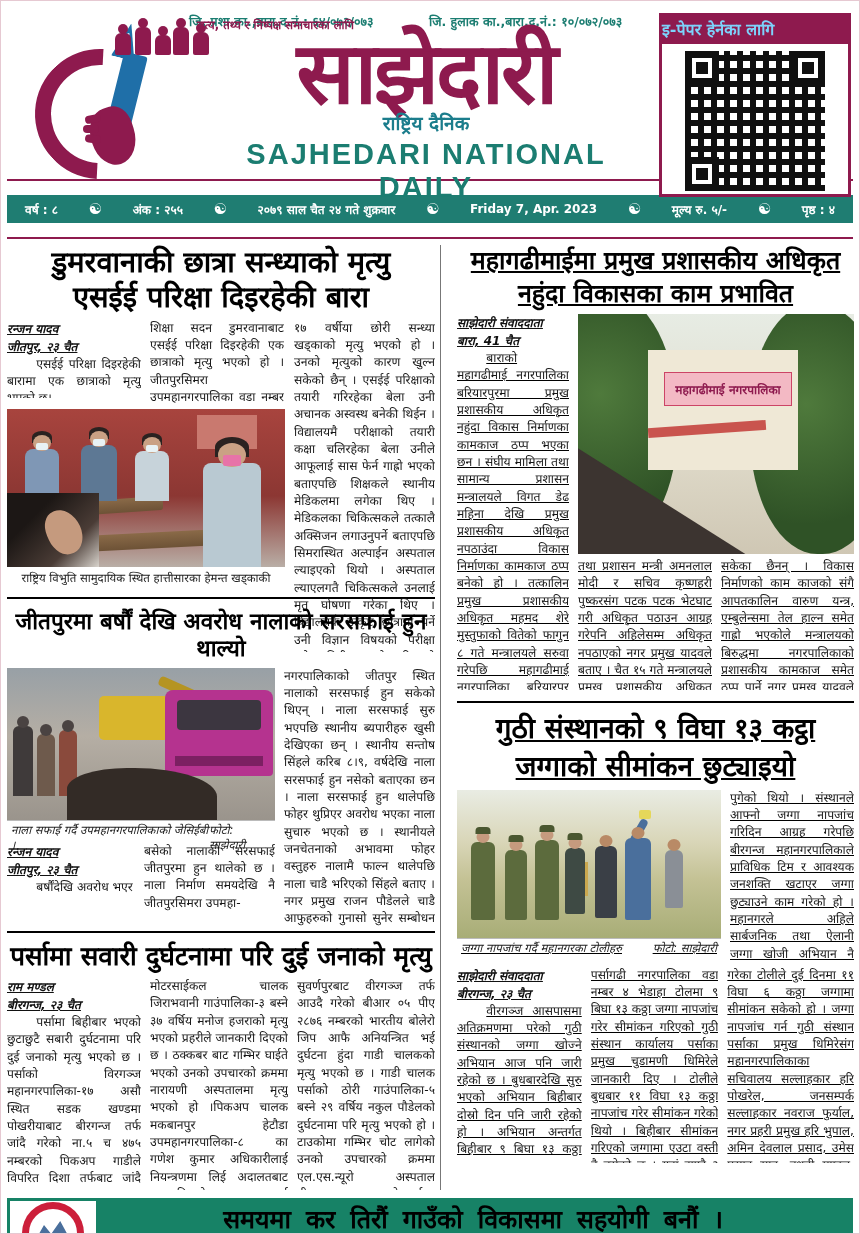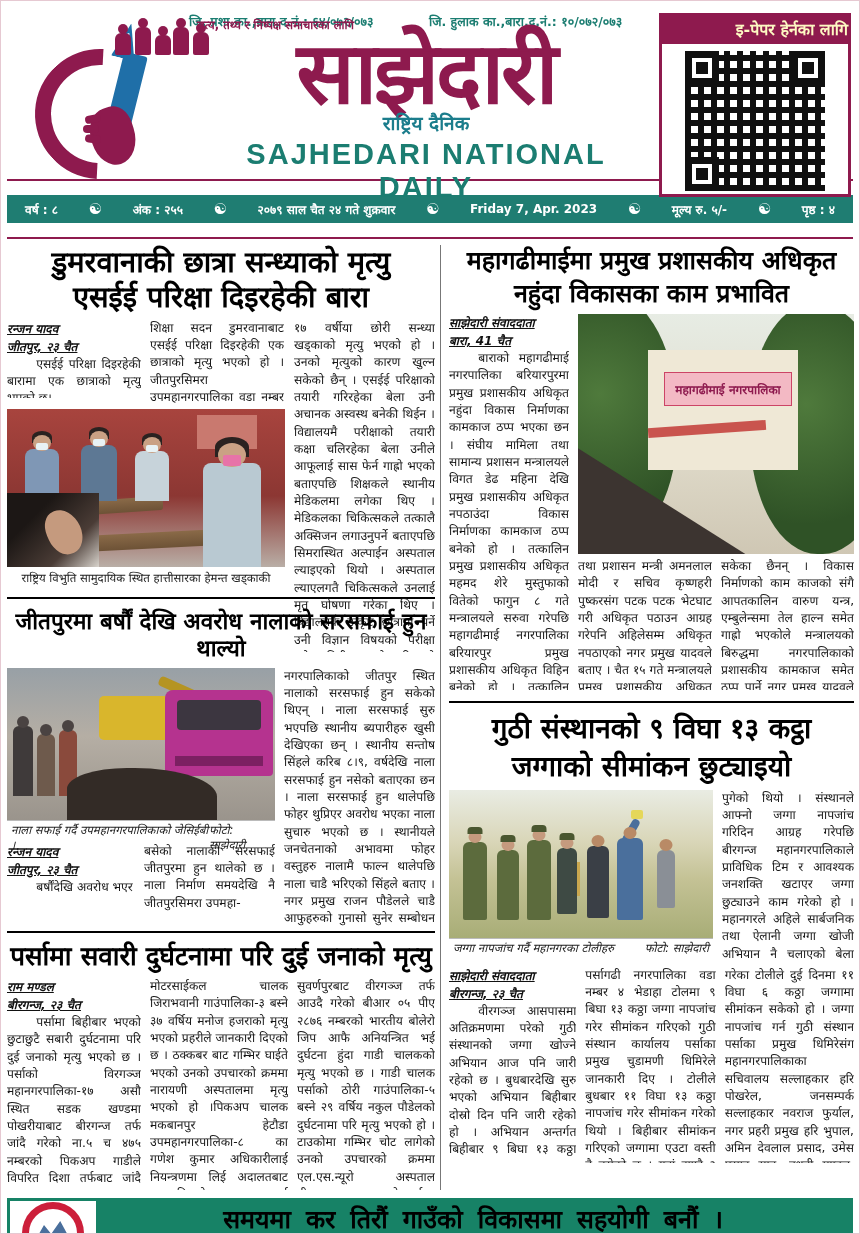--- a/index.html
+++ b/index.html
@@ -22,38 +22,38 @@
   .finger { position:absolute; width:16px; height:8px; background:#8e1a4e; border-radius:4px; }
   .people { position:absolute; left:88px; top:2px; width:100px; height:42px; }
   .person { position:absolute; bottom:0; width:16px; height:26px; background:#8e1a4e; border-radius:6px 6px 2px 2px; }
   .person::before { content:""; position:absolute; left:3px; top:-9px; width:10px; height:10px; background:#8e1a4e; border-radius:50%; }
   .mast-center { position:absolute; left:196px; right:204px; top:16px; text-align:center; }
   .tagline { font-size:11.5px; font-weight:bold; color:#8e1a4e; text-align:left; padding-right:26px; }
   .np-title { font-size:86px; line-height:0.95; font-weight:bold; color:#8e1a4e; letter-spacing:-3px; font-family:"DejaVu Serif", serif; }
   .np-sub { font-size:19px; font-weight:bold; color:#1b7d8c; margin-top:-4px; }
   .en-title { font-size:29px; font-weight:bold; color:#1b7d71; letter-spacing:2px; margin-top:2px; font-family:"Liberation Sans", sans-serif; }
   .qr-box { position:absolute; right:8px; top:12px; width:192px; height:184px; border:3px solid #8e1a4e; background:#fff; }
-  .qr-head { height:28px; background:#8e1a4e; color:#fef9c3; font-size:16px; font-weight:bold; text-align:right; line-height:28px; }
+  .qr-head { height:28px; background:#8e1a4e; color:#7dd3fc; font-size:16px; font-weight:bold; text-align:left; line-height:28px; }
   .qr { position:relative; width:140px; height:140px; margin:7px auto 0;
         background-image:
           repeating-linear-gradient(0deg, #101010 0 6px, transparent 6px 13px),
           repeating-linear-gradient(90deg, #101010 0 6px, #ffffff 6px 13px); }
   .finder { position:absolute; width:34px; height:34px; border:7px solid #101010; background:#fff; }
   .finder::after { content:""; position:absolute; left:4px; top:4px; width:12px; height:12px; background:#101010; }
   .finder.tl { left:0; top:0; } .finder.tr { right:0; top:0; } .finder.bl { left:0; bottom:0; }
 
   
   .datebar-wrap { margin:0 6px; border-top:2px solid #8e1a4e; border-bottom:2px solid #8e1a4e; padding:14px 0; }
   .datebar { background:#1f7d72; color:#fff; height:28px; display:flex; align-items:center; justify-content:space-between; padding:0 18px; font-size:12px; font-weight:bold; }
   .yy { color:#fff; font-size:15px; }
 
   
   .content { position:relative; display:flex; margin:6px 6px 0; }
   .colL { width:428px; }
-  .colR { width:414px; border-left:1px solid #777; margin-left:5px; padding-left:8px; }
+  .colR { width:414px; border-left:1px solid #777; margin-left:5px; padding-left:16px;text-decoration:underline; }
 
   .headline { font-weight:bold; color:#000; text-align:center; font-family:"DejaVu Serif", serif; }
   .h-a1 { font-size:29px; line-height:1.22; }
   .h-a2 { font-size:25px; line-height:1.3; }
   .h-a3 { font-size:22.5px; line-height:1.2; padding:4px 0 6px; }
   .h-a4 { font-size:28px; line-height:1.35; padding:2px 0 4px; }
   .h-a5 { font-size:26px; line-height:1.2; padding:3px 0 6px; }
 
   .byline { font-size:12px; font-weight:bold; font-style:italic; text-decoration:underline; line-height:1.5; color:#111; }
   .bodytext { font-size:12.2px; line-height:1.42; text-align:justify; color:#161616; text-indent:2.4em; overflow:hidden; }

